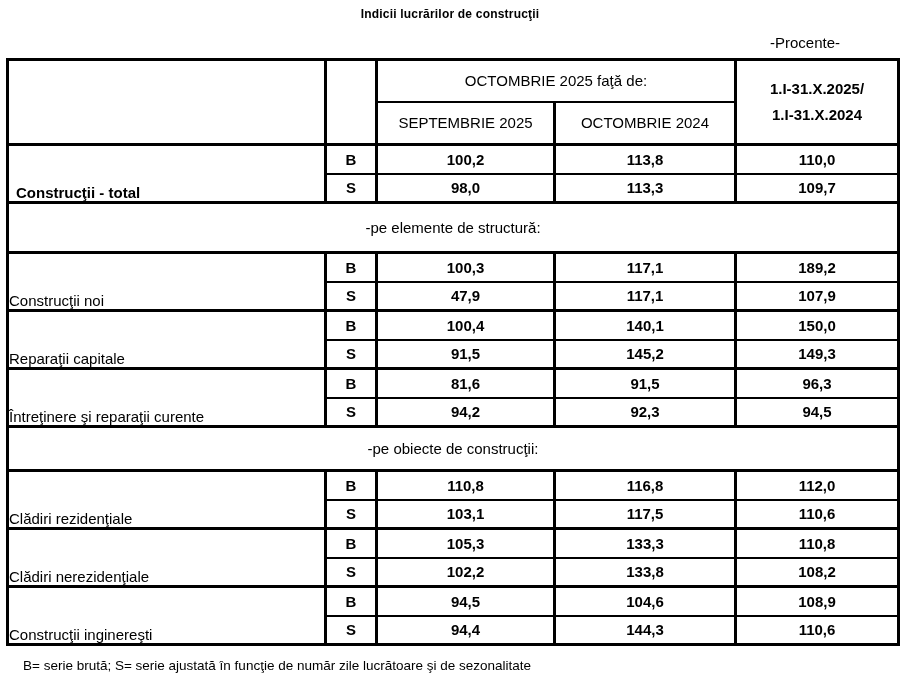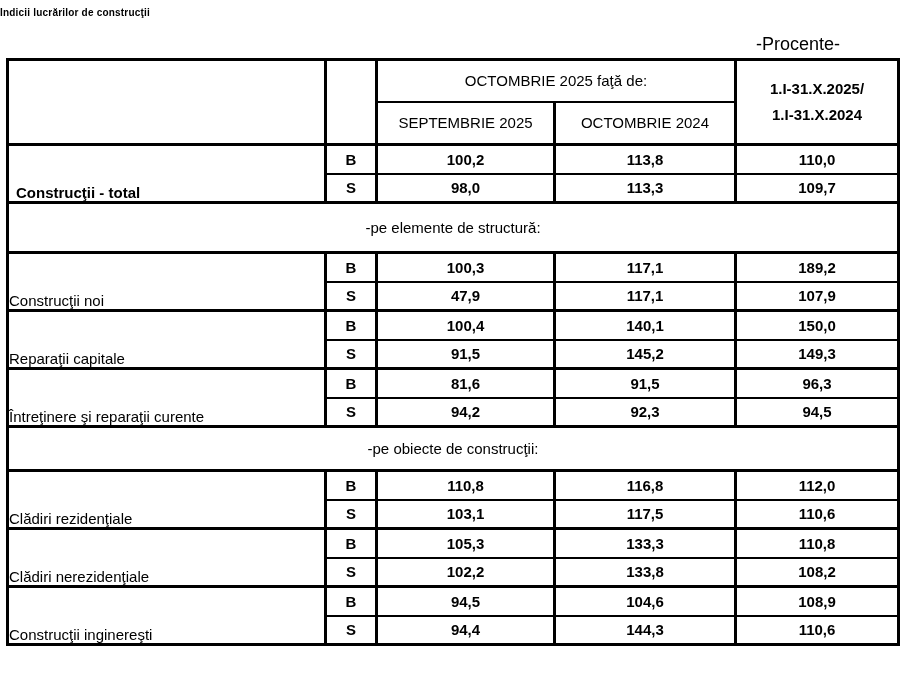--- a/index.html
+++ b/index.html
@@ -1,20 +1,20 @@
 <!DOCTYPE html>
 <html><head>
 <meta charset="utf-8">
 <style>
   html,body{margin:0;padding:0;background:#fff;color:#000;}
   body{width:900px;height:681px;overflow:hidden;font-family:"Liberation Sans",sans-serif;}
   .page{position:relative;width:900px;height:681px;}
-  .title{position:absolute;top:7px;left:0;width:900px;
-         font-size:10px;font-weight:bold;letter-spacing:0.2px;}
-  .procente{position:absolute;top:34px;right:60px;font-size:18px;font-weight:normal;}
+  .title{position:absolute;top:7px;left:0;width:900px;text-align:center;
+         font-size:12px;font-weight:bold;letter-spacing:0.2px;}
+  .procente{position:absolute;top:34px;right:60px;font-size:15px;font-weight:normal;}
   table.idx{position:absolute;top:58px;left:6px;width:891px;
             border-collapse:collapse;table-layout:fixed;border:3px solid #000;}
   table.idx td{border:2px solid #000;border-left-width:3px;border-right-width:3px;
                padding:0;font-size:15px;overflow:hidden;}
   tr.h1{height:42px;} tr.h2{height:43px;} tr.dr{height:29px;}
   tr.sec1{height:50px;} tr.sec2{height:44px;margin-top:16px;}
   tr.group-start td{border-top-width:3px;}
   tr.section td{border-top-width:3px;border-bottom-width:3px;}
   .hcell{font-weight:normal;text-align:center;vertical-align:middle;}
   .period{font-weight:bold;text-align:center;vertical-align:middle;line-height:26px;}
@@ -159,14 +159,15 @@
     </tr>
     <tr class="dr">
       <td class="bs">S</td>
       <td class="num">94,4</td>
       <td class="num">144,3</td>
       <td class="num">110,6</td>
     </tr>
   </tbody>
     </table>
 
+  <div class="footnote">B= serie brută; S= serie ajustată în funcţie de număr zile lucrătoare şi de sezonalitate</div>
 
 </div>
 
 </body></html>

